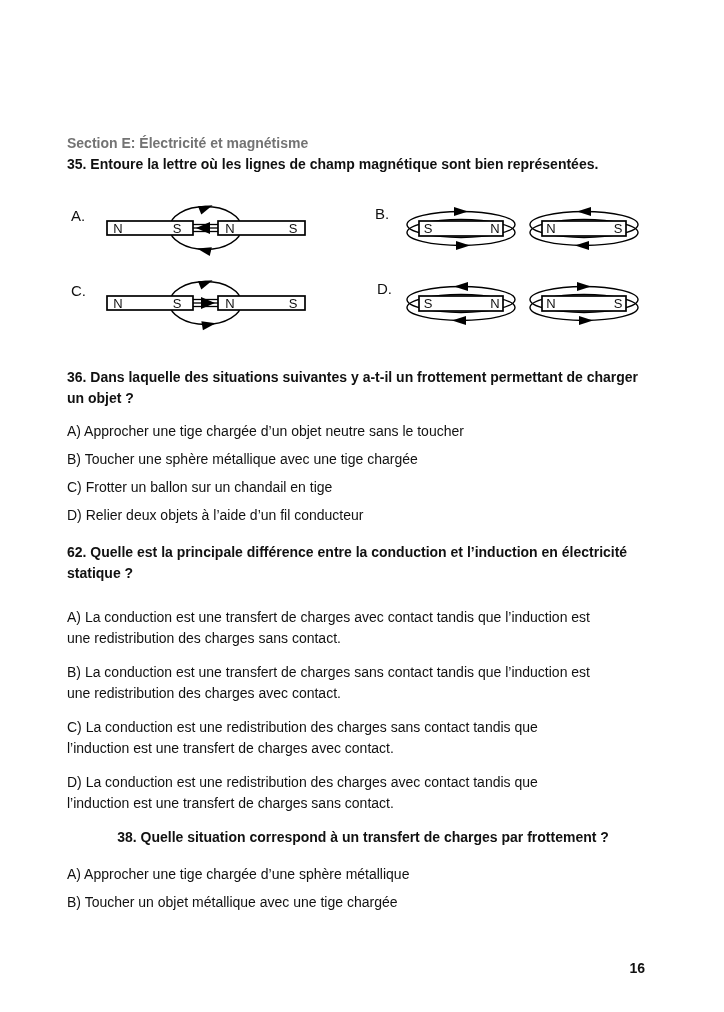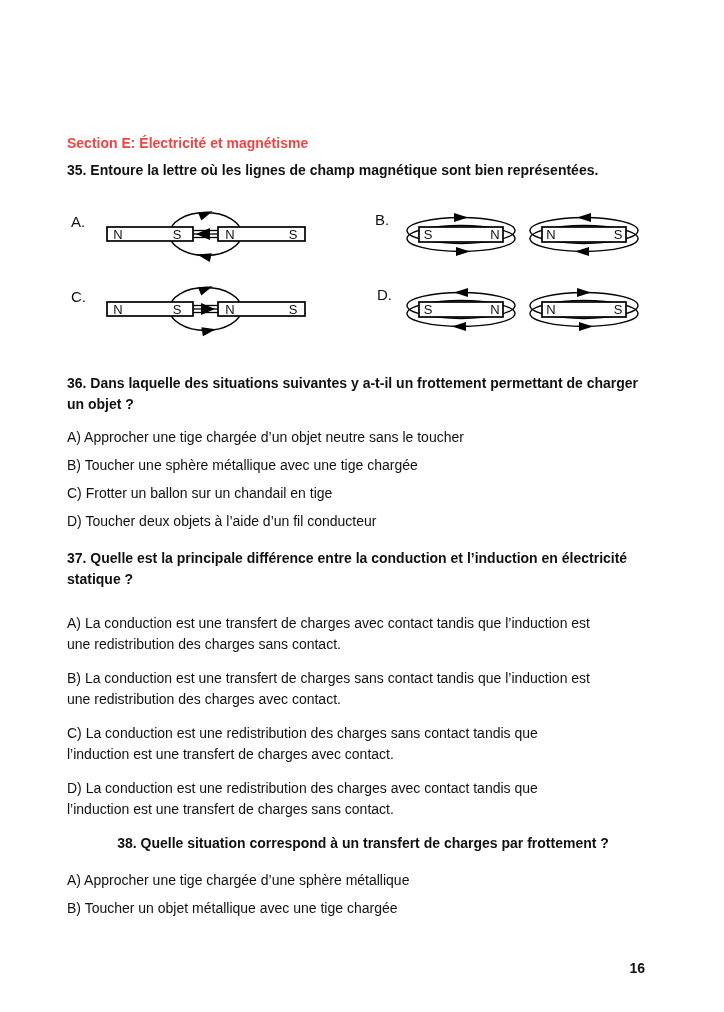--- a/index.html
+++ b/index.html
@@ -7,25 +7,25 @@
   .page {
     position:relative;
     width:724px; height:1012px;
     background:#ffffff;
     font-family:"Liberation Sans", sans-serif;
     font-size:14px; line-height:21px;
     color:#111111;
     overflow:hidden;
   }
   .content { position:absolute; left:67px; top:133px; width:592px; }
-  .section-title { color:#ef4444; font-weight:bold; }
+  .section-title { color:#737373; font-weight:bold; }
   .q-title { font-weight:bold; white-space:pre-line; }
   .option { white-space:pre-line; margin-bottom:7px; }
   .option.two { margin-bottom:13px; }
-  .mt6  { margin-top:6px; }
+  .mt6  { }
   .mt12 { margin-top:12px; }
   .mt13 { margin-top:13px;text-align:center; }
   .mt15 { margin-top:23px; }
   .mt16 { margin-top:16px; }
   .mt18 { margin-top:18px; }
   .diagrams { position:relative; height:150px; margin-top:24px; }
   .diag-letter { position:absolute; font-size:15px; color:#111; }
   .diag-svg { position:absolute; }
   .page-number { position:absolute; right:79px; top:958px; font-weight:bold; }
   svg text { font-family:"Liberation Sans", sans-serif; font-size:13px; fill:#101010; }
@@ -115,23 +115,23 @@
         <text x="23" y="29" text-anchor="middle">N</text>
         <text x="90" y="29" text-anchor="middle">S</text>
       </svg>
     </div>
 
     <div class="q-title mt18">36. Dans laquelle des situations suivantes y a-t-il un frottement permettant de charger
 un objet ?</div>
     <div class="option mt12">A) Approcher une tige chargée d’un objet neutre sans le toucher</div>
     <div class="option">B) Toucher une sphère métallique avec une tige chargée</div>
     <div class="option">C) Frotter un ballon sur un chandail en tige</div>
-    <div class="option">D) Toucher deux objets à l’aide d’un fil conducteur</div>
+    <div class="option">D) Relier deux objets à l’aide d’un fil conducteur</div>
 
-    <div class="q-title mt16">37. Quelle est la principale différence entre la conduction et l’induction en électricité
+    <div class="q-title mt16">62. Quelle est la principale différence entre la conduction et l’induction en électricité
 statique ?</div>
     <div class="option two mt15">A) La conduction est une transfert de charges avec contact tandis que l’induction est
 une redistribution des charges sans contact.</div>
     <div class="option two">B) La conduction est une transfert de charges sans contact tandis que l’induction est
 une redistribution des charges avec contact.</div>
     <div class="option two">C) La conduction est une redistribution des charges sans contact tandis que
 l’induction est une transfert de charges avec contact.</div>
     <div class="option two">D) La conduction est une redistribution des charges avec contact tandis que
 l’induction est une transfert de charges sans contact.</div>
 

